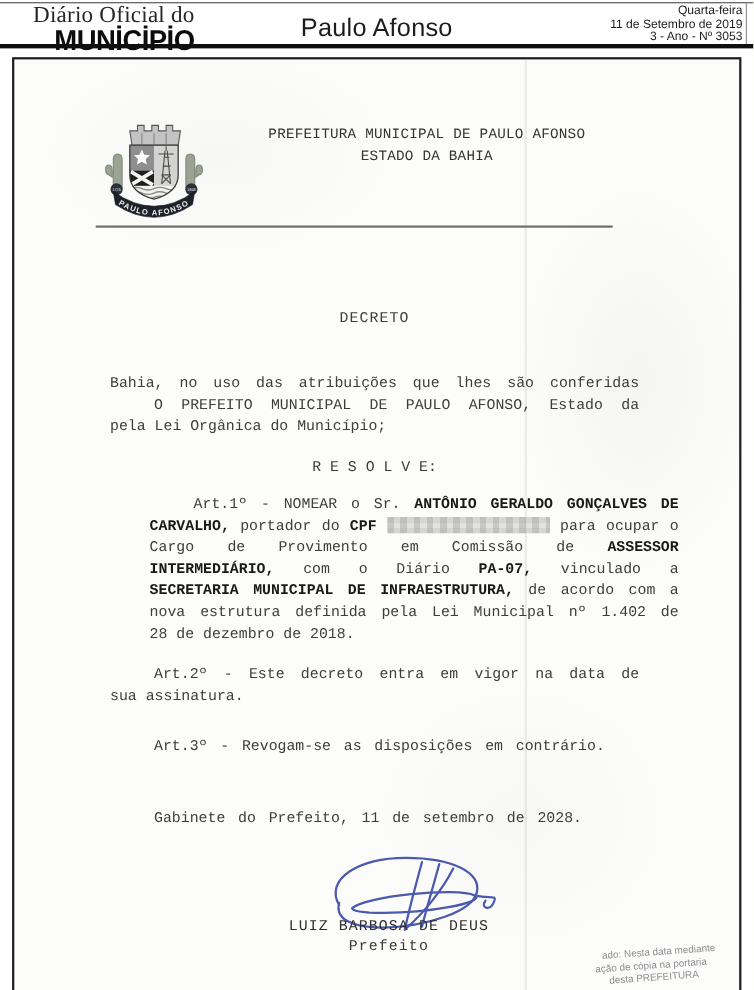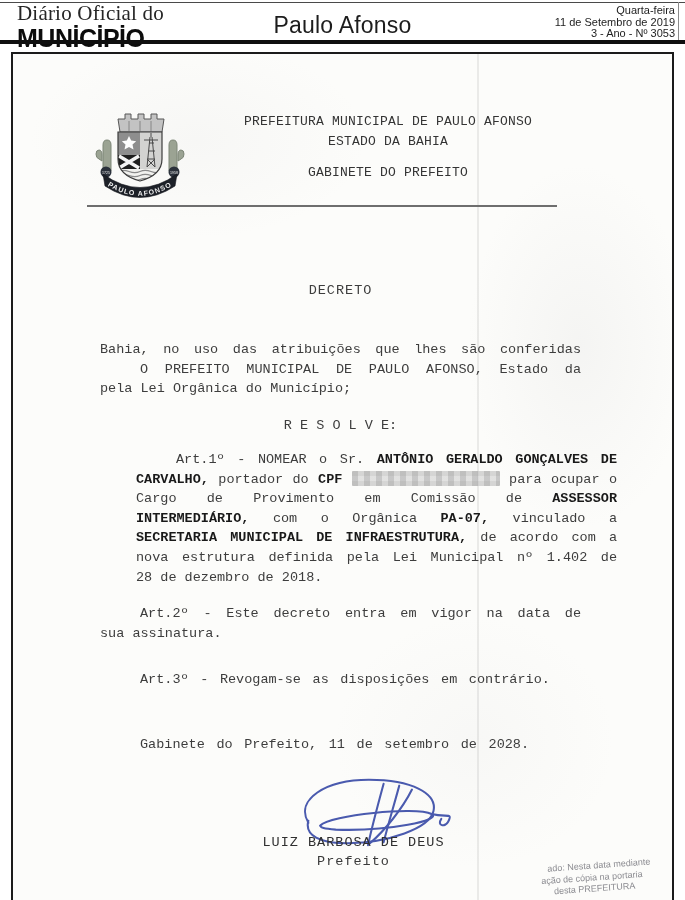--- a/index.html
+++ b/index.html
@@ -5,21 +5,21 @@
   html,body{margin:0;padding:0;}
   body{
     width:685px;height:900px;position:relative;overflow:hidden;
     background:#ffffff;
     font-family:"Liberation Sans",sans-serif;
   }
   
   .masthead{position:absolute;left:0;top:0;width:685px;height:44px;}
   .mast-topline{position:absolute;left:0;top:2px;width:685px;height:1px;background:#4a4a4a;}
   .mast-rightline{position:absolute;right:6px;top:2px;width:1px;height:38px;background:#8a8a8a;}
-  .brand{position:absolute;left:17px;top:3px;line-height:1;}
+  .brand{position:absolute;left:30px;top:3px;line-height:1;text-align:right;}
   .brand-top{font-family:"Liberation Serif",serif;font-size:21px;color:#262626;letter-spacing:.2px;}
   .brand-bottom{font-family:"Liberation Sans",sans-serif;font-weight:bold;font-size:25px;color:#0c0c0c;letter-spacing:-.5px;margin-top:1px;transform:scaleY(1.04);transform-origin:left top;}
   .mast-city{position:absolute;left:0;right:0;top:12px;text-align:center;font-size:23px;color:#1c1c1c;letter-spacing:.2px;}
   .mast-date{position:absolute;right:10px;top:5px;text-align:right;font-size:11px;line-height:11.5px;color:#1d1d1d;}
   .mast-bar{position:absolute;left:0;top:40px;width:685px;height:4px;background:#0f0f0f;}
 
   
   .page-box{
     position:absolute;left:11px;top:52px;width:659px;height:860px;
     border:2px solid #1b1b1b;
@@ -148,39 +148,38 @@
         <path id="bannerPath" d="M15,77.5 Q46,96 77,77.5"></path>
       </defs>
     <text font-size="7" fill="#eeeeee" letter-spacing="1.1" font-family="Liberation Sans,sans-serif" font-weight="bold">
       <textPath href="#bannerPath" startOffset="50%" text-anchor="middle">PAULO AFONSO</textPath>
     </text>
   </svg>
 
   <div class="lh-text mono">
     <div>PREFEITURA MUNICIPAL DE PAULO AFONSO</div>
     <div>ESTADO DA BAHIA</div>
-    <div class="lh-office">GABINETE DO PREFEITO</div>
   </div>
   <div class="lh-rule"></div>
 
   <div class="bodycol mono doc-title" style="position:absolute;">DECRETO</div>
 
   <div class="bodycol mono sec-opening" style="position:absolute;">
       <div class="tline just"><span>Bahia, no uso das atribuições que lhes são conferidas</span></div>
       <div class="tline just ind"><span>O PREFEITO MUNICIPAL DE PAULO AFONSO, Estado da</span></div>
       <div class="tline"><span>pela Lei Orgânica do Município;</span></div>
     </div>
 
   <div class="bodycol mono sec-resolve" style="position:absolute;">R E S O L V E:</div>
 
   <div class="bodycol mono sec-art1" style="position:absolute;">
       <div class="tline just ind"><span>Art.1º - NOMEAR o Sr. </span><span class="bold">ANTÔNIO GERALDO GONÇALVES DE</span></div>
       <div class="tline just"><span class="bold">CARVALHO,</span><span> portador do </span><span class="bold">CPF</span><span> </span><span class="redact"></span><span> para ocupar o</span></div>
       <div class="tline just"><span>Cargo de Provimento em Comissão de </span><span class="bold">ASSESSOR</span></div>
-      <div class="tline just"><span class="bold">INTERMEDIÁRIO,</span><span> com o Orgânica </span><span class="bold">PA-07,</span><span> vinculado a</span></div>
+      <div class="tline just"><span class="bold">INTERMEDIÁRIO,</span><span> com o Diário </span><span class="bold">PA-07,</span><span> vinculado a</span></div>
       <div class="tline just"><span class="bold">SECRETARIA MUNICIPAL DE INFRAESTRUTURA,</span><span> de acordo com a</span></div>
       <div class="tline just"><span>nova estrutura definida pela Lei Municipal nº 1.402 de</span></div>
       <div class="tline"><span>28 de dezembro de 2018.</span></div>
     </div>
 
   <div class="bodycol mono sec-art2" style="position:absolute;">
       <div class="tline just ind"><span>Art.2º - Este decreto entra em vigor na data de</span></div>
       <div class="tline"><span>sua assinatura.</span></div>
     </div>
 

